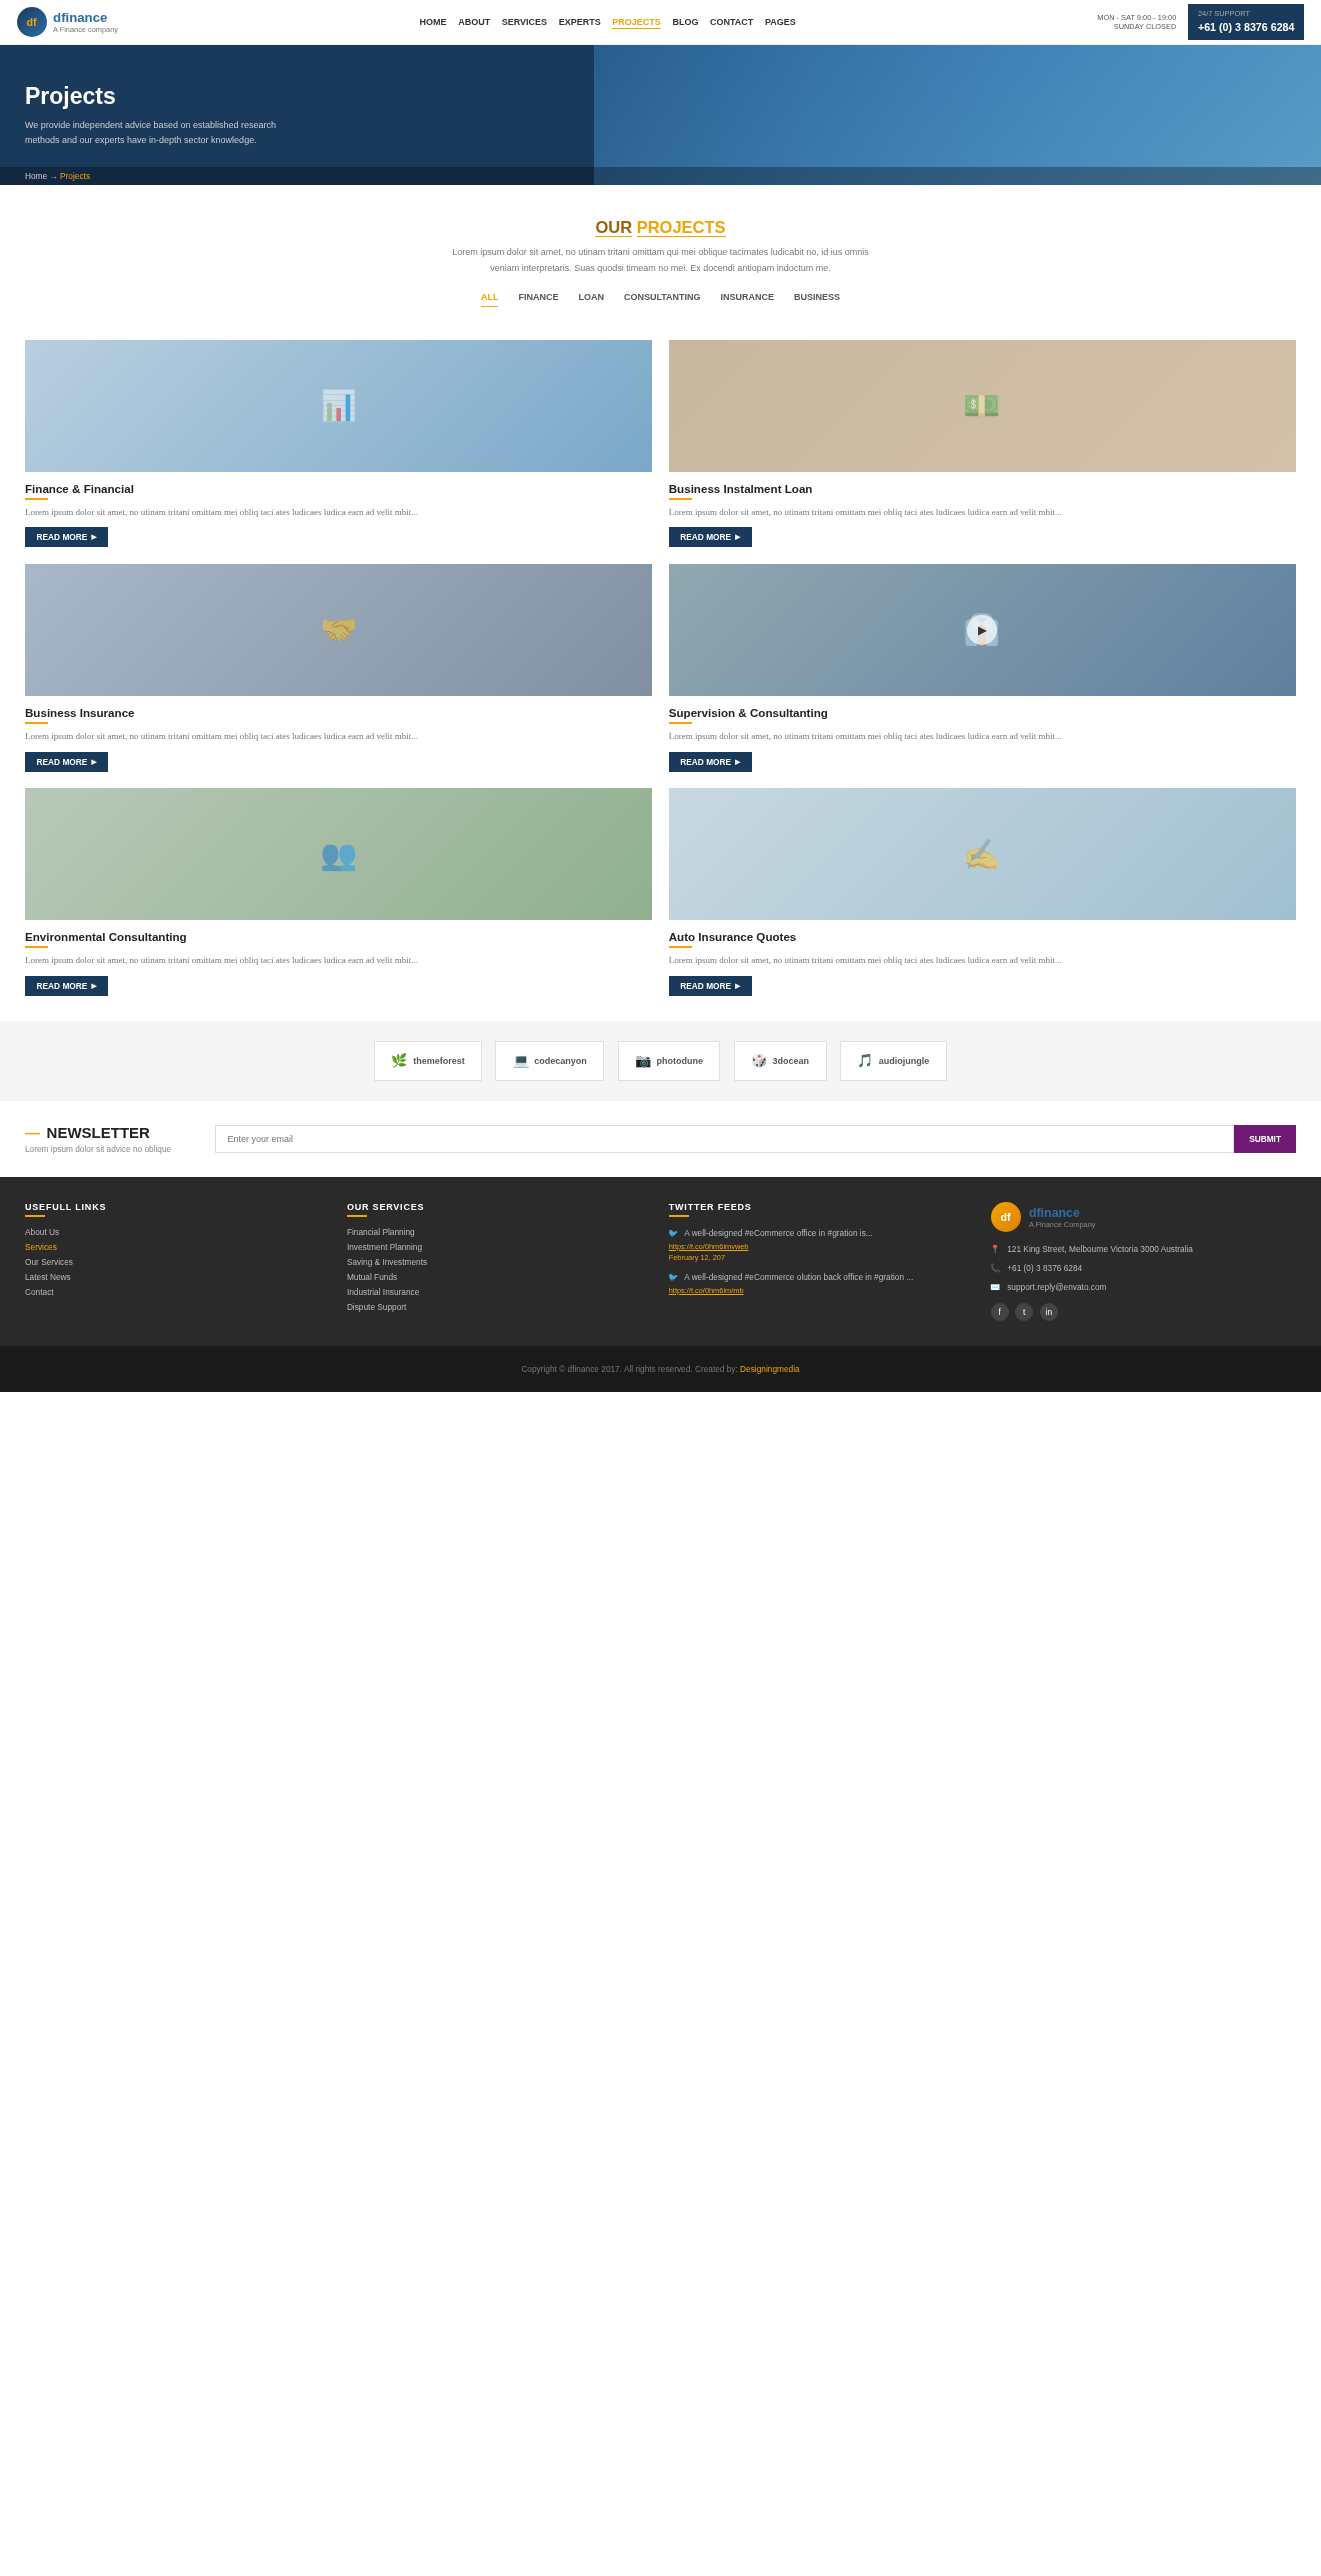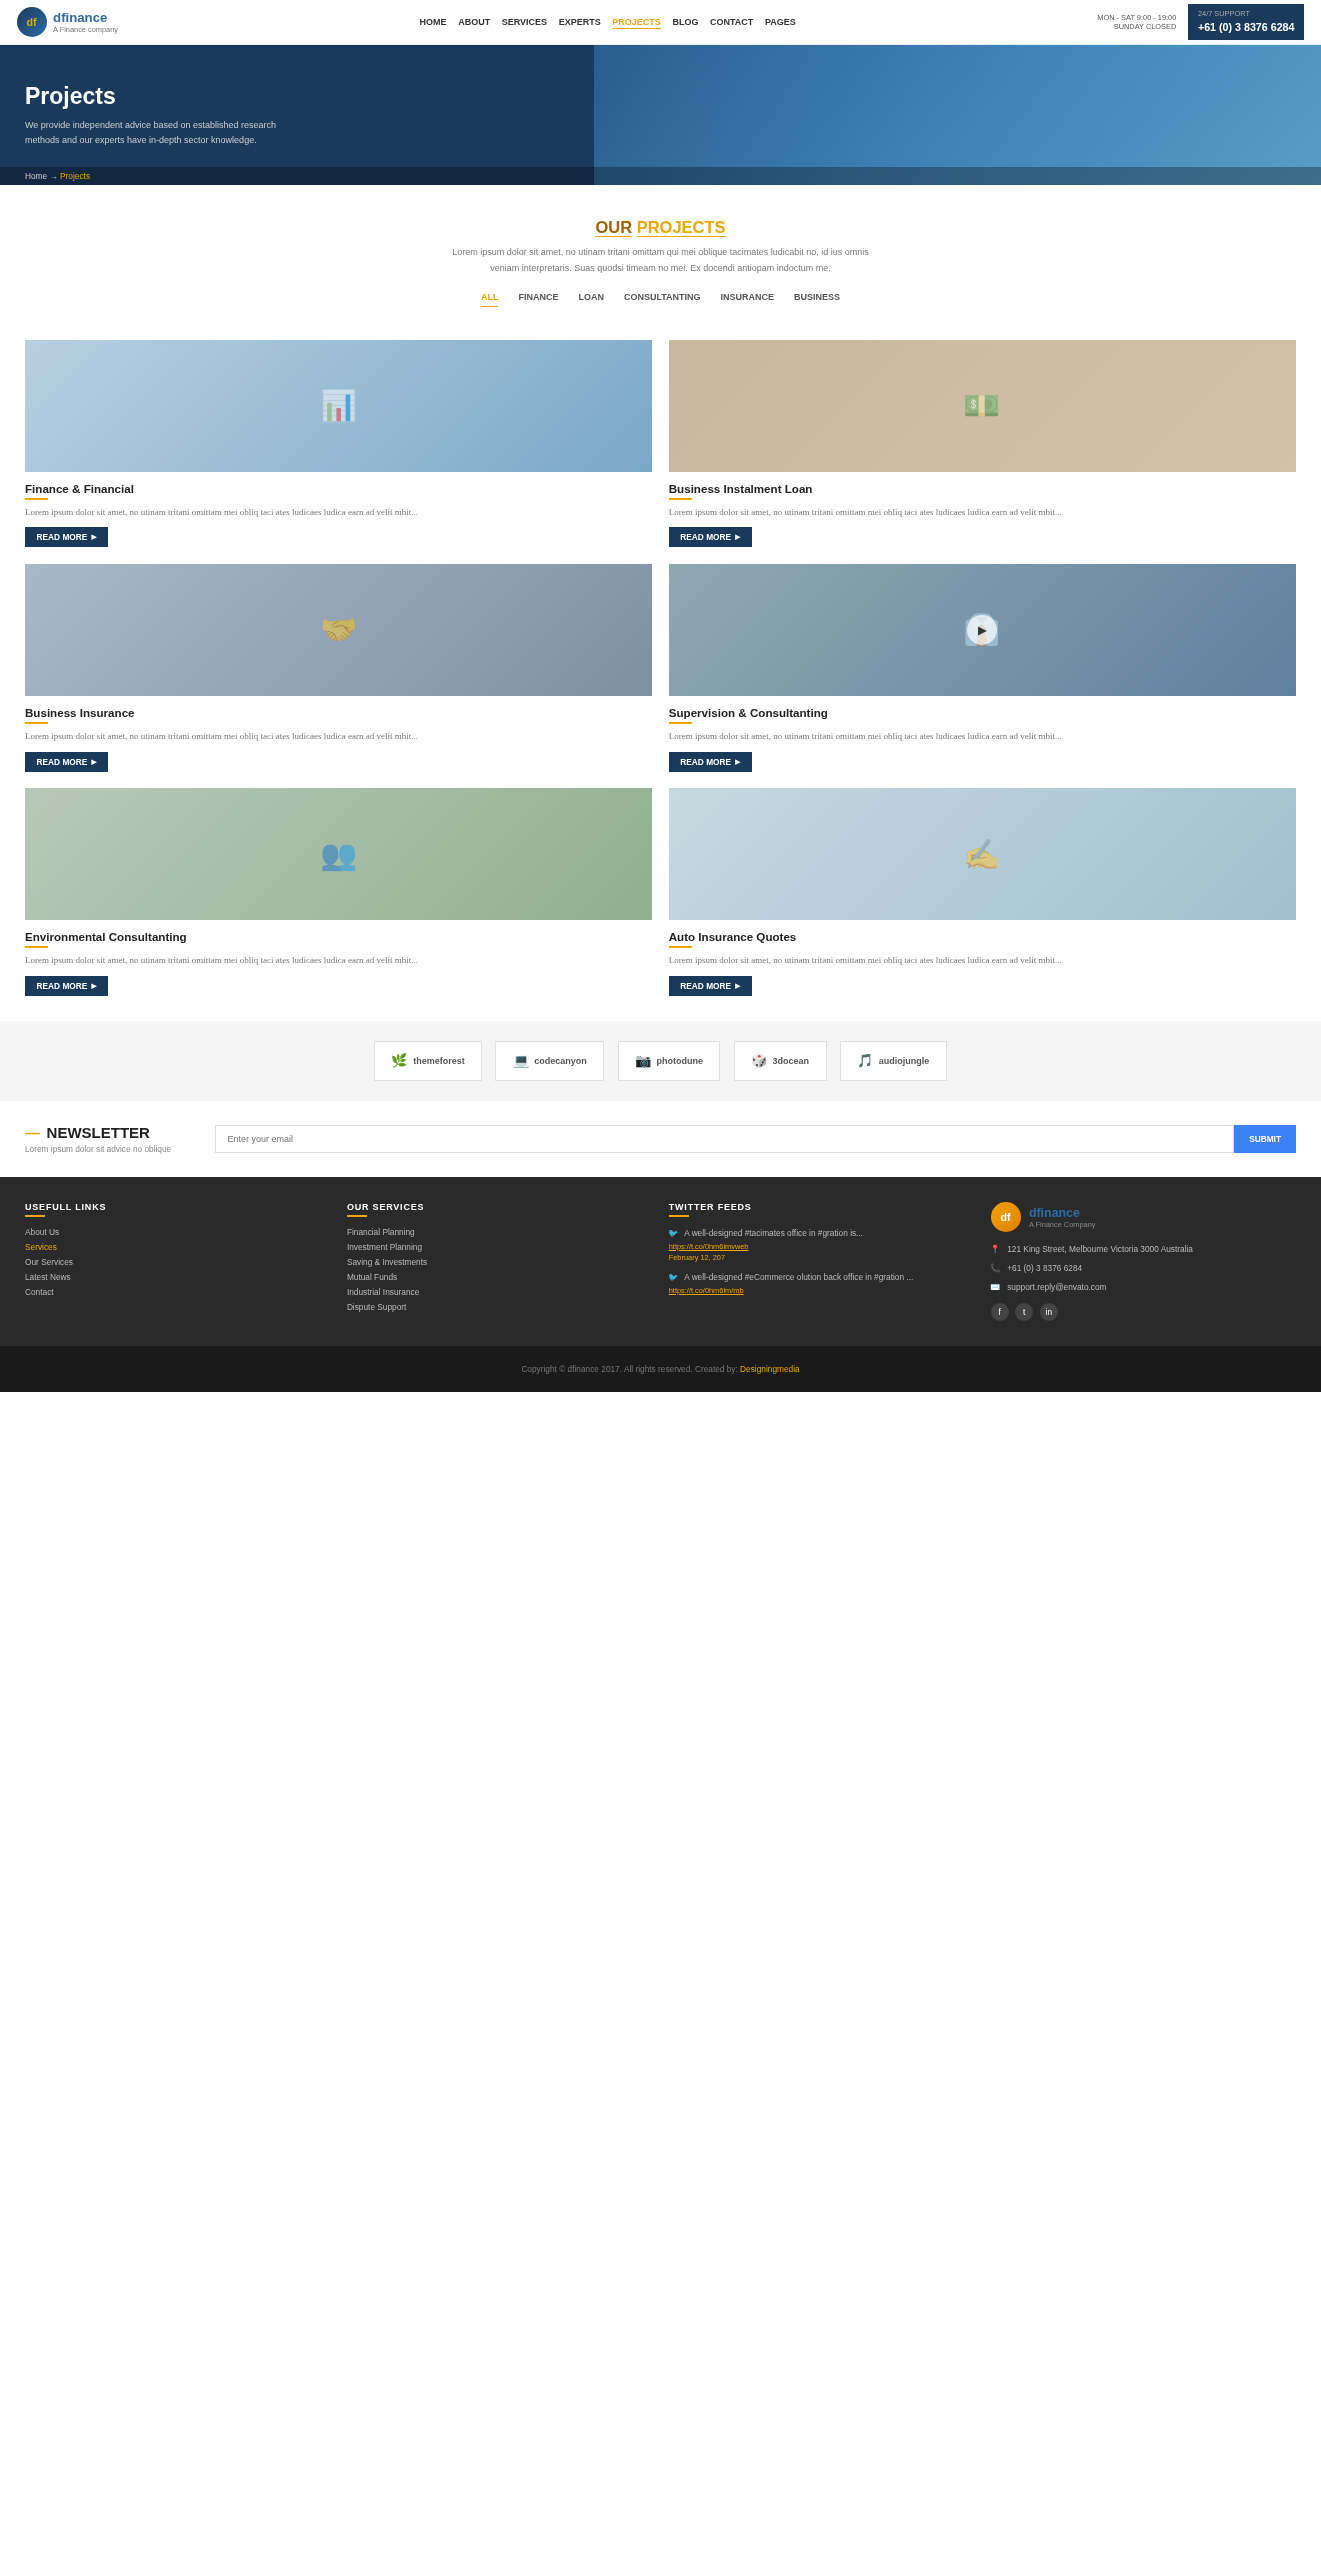--- a/index.html
+++ b/index.html
@@ -125,21 +125,21 @@
     .newsletter-title { min-width: 165px; }
     .newsletter-title h3 { font-size: 15px; font-weight: bold; color: #222; display: flex; align-items: center; gap: 6.6px; }
     .newsletter-title h3::before { content: '—'; color: #f0a500; }
     .newsletter-title p { font-size: 8.3px; color: #888; margin-top: 3.3px; }
     .newsletter-form { flex: 1; display: flex; gap: 0; }
     .newsletter-form input {
       flex: 1; padding: 8.3px 11.6px; border: 0.8px solid #ddd; font-size: 9px;
       outline: none;
     }
     .newsletter-form button {
-      background: #3b82f6; color: #fff; border: none; padding: 8.3px 15px;
+      background: #701a75; color: #fff; border: none; padding: 8.3px 15px;
       font-size: 8.3px; font-weight: bold; text-transform: uppercase; cursor: pointer;
       display: flex; align-items: center; gap: 4.1px;
     }
 
     
     .footer { background: #2a2a2a; color: #bbb; padding: 25px; }
     .footer-grid { display: grid; grid-template-columns: 1fr 1fr 1fr 1fr; gap: 16.5px; }
     .footer-col h4 { color: #fff; font-size: 9px; font-weight: bold; text-transform: uppercase; margin-bottom: 10px; letter-spacing: 0.8px; }
     .footer-col h4::after { content: ''; display: block; width: 20px; height: 1.7px; background: #f0a500; margin-top: 3.3px; }
     .footer-col ul { list-style: none; }
@@ -366,21 +366,21 @@
         <li><a href="#">Mutual Funds</a></li>
         <li><a href="#">Industrial Insurance</a></li>
         <li><a href="#">Dispute Support</a></li>
       </ul>
     </div>
 
     <div class="footer-col">
       <h4>TWITTER FEEDS</h4>
       <div class="twitter-feed-item">
         <span class="tweet-icon">🐦</span>
-        <span>A well-designed #tacimates office in #gration is...</span><br>
+        <span>A well-designed #eCommerce office in #gration is...</span><br>
         <a href="#">https://t.co/0hm6imvweb</a>
         <span class="tweet-date">February 12, 207</span>
       </div>
       <div class="twitter-feed-item">
         <span class="tweet-icon">🐦</span>
         <span>A well-designed #eCommerce olution back office in #gration ...</span><br>
         <a href="#">https://t.co/0hm6im/mb</a>
       </div>
     </div>
 

